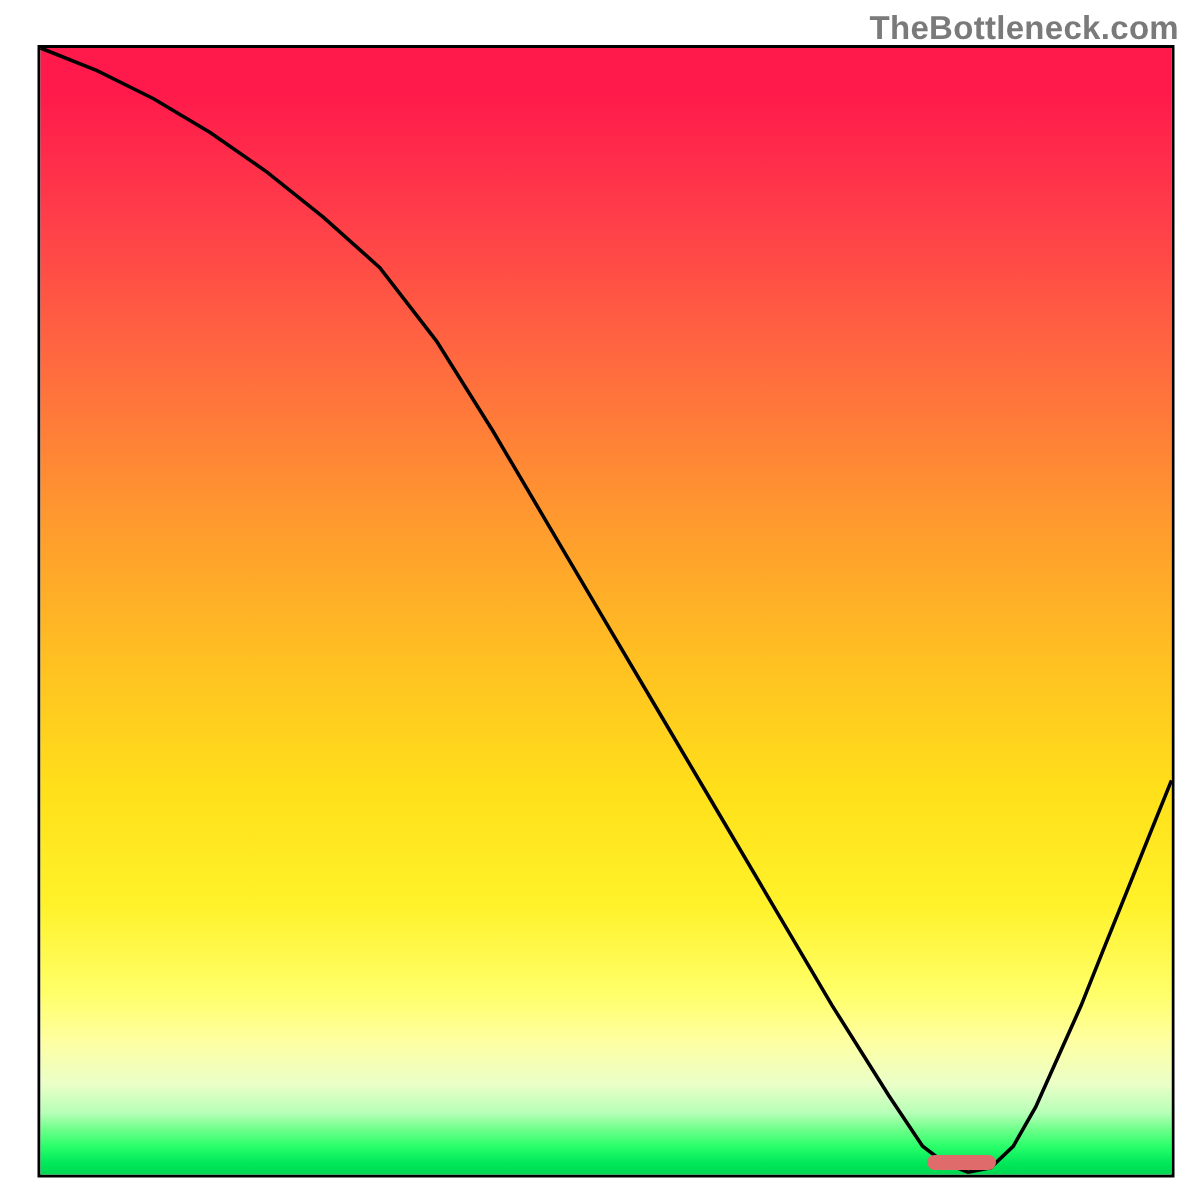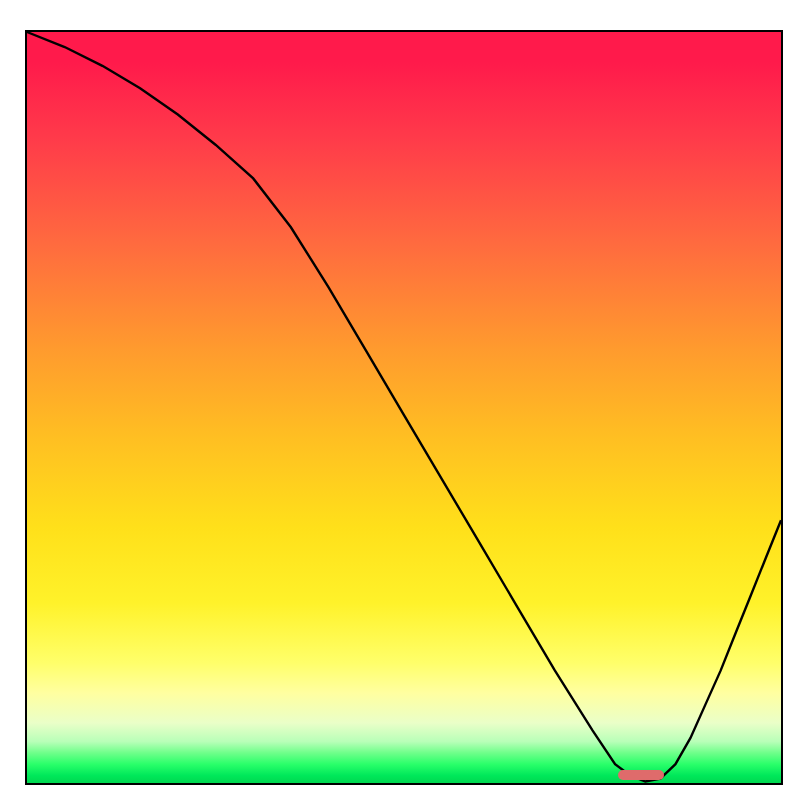--- a/index.html
+++ b/index.html
@@ -60,20 +60,21 @@
     position: absolute;
     height: 10px;
     border-radius: 5px;
     background: #df6b6b;
   }
 </style>
 </head>
 <body>
 
 <div class="chart-wrap">
+  <div class="brand">TheBottleneck.com</div>
 
   <div class="plot-area">
     <div class="gradient"></div>
 
     <svg class="curve" viewBox="0 0 758 755" preserveAspectRatio="none">
       <path id="curve-path" fill="none" stroke="#000000" stroke-width="2.4" d="M 0.0 0.0 L 37.9 15.1 L 75.8 34.0 L 113.7 56.6 L 151.6 83.0 L 189.5 113.3 L 227.4 147.2 L 265.3 196.3 L 303.2 256.7 L 341.1 320.9 L 379.0 385.1 L 416.9 449.2 L 454.8 513.4 L 492.7 577.6 L 530.6 641.8 L 568.5 702.1 L 591.2 736.1 L 606.4 747.5 L 621.6 753.5 L 636.7 750.5 L 651.9 736.1 L 667.0 709.7 L 682.2 675.7 L 697.4 641.8 L 712.5 604.0 L 727.7 566.3 L 742.8 528.5 L 758.0 490.8"></path>
     </svg>
 
     <div class="marker" id="opt-marker" style="left: 591.24px; width: 45.48px; bottom: 3px; background: rgb(223, 107, 107);"></div>
   </div>

